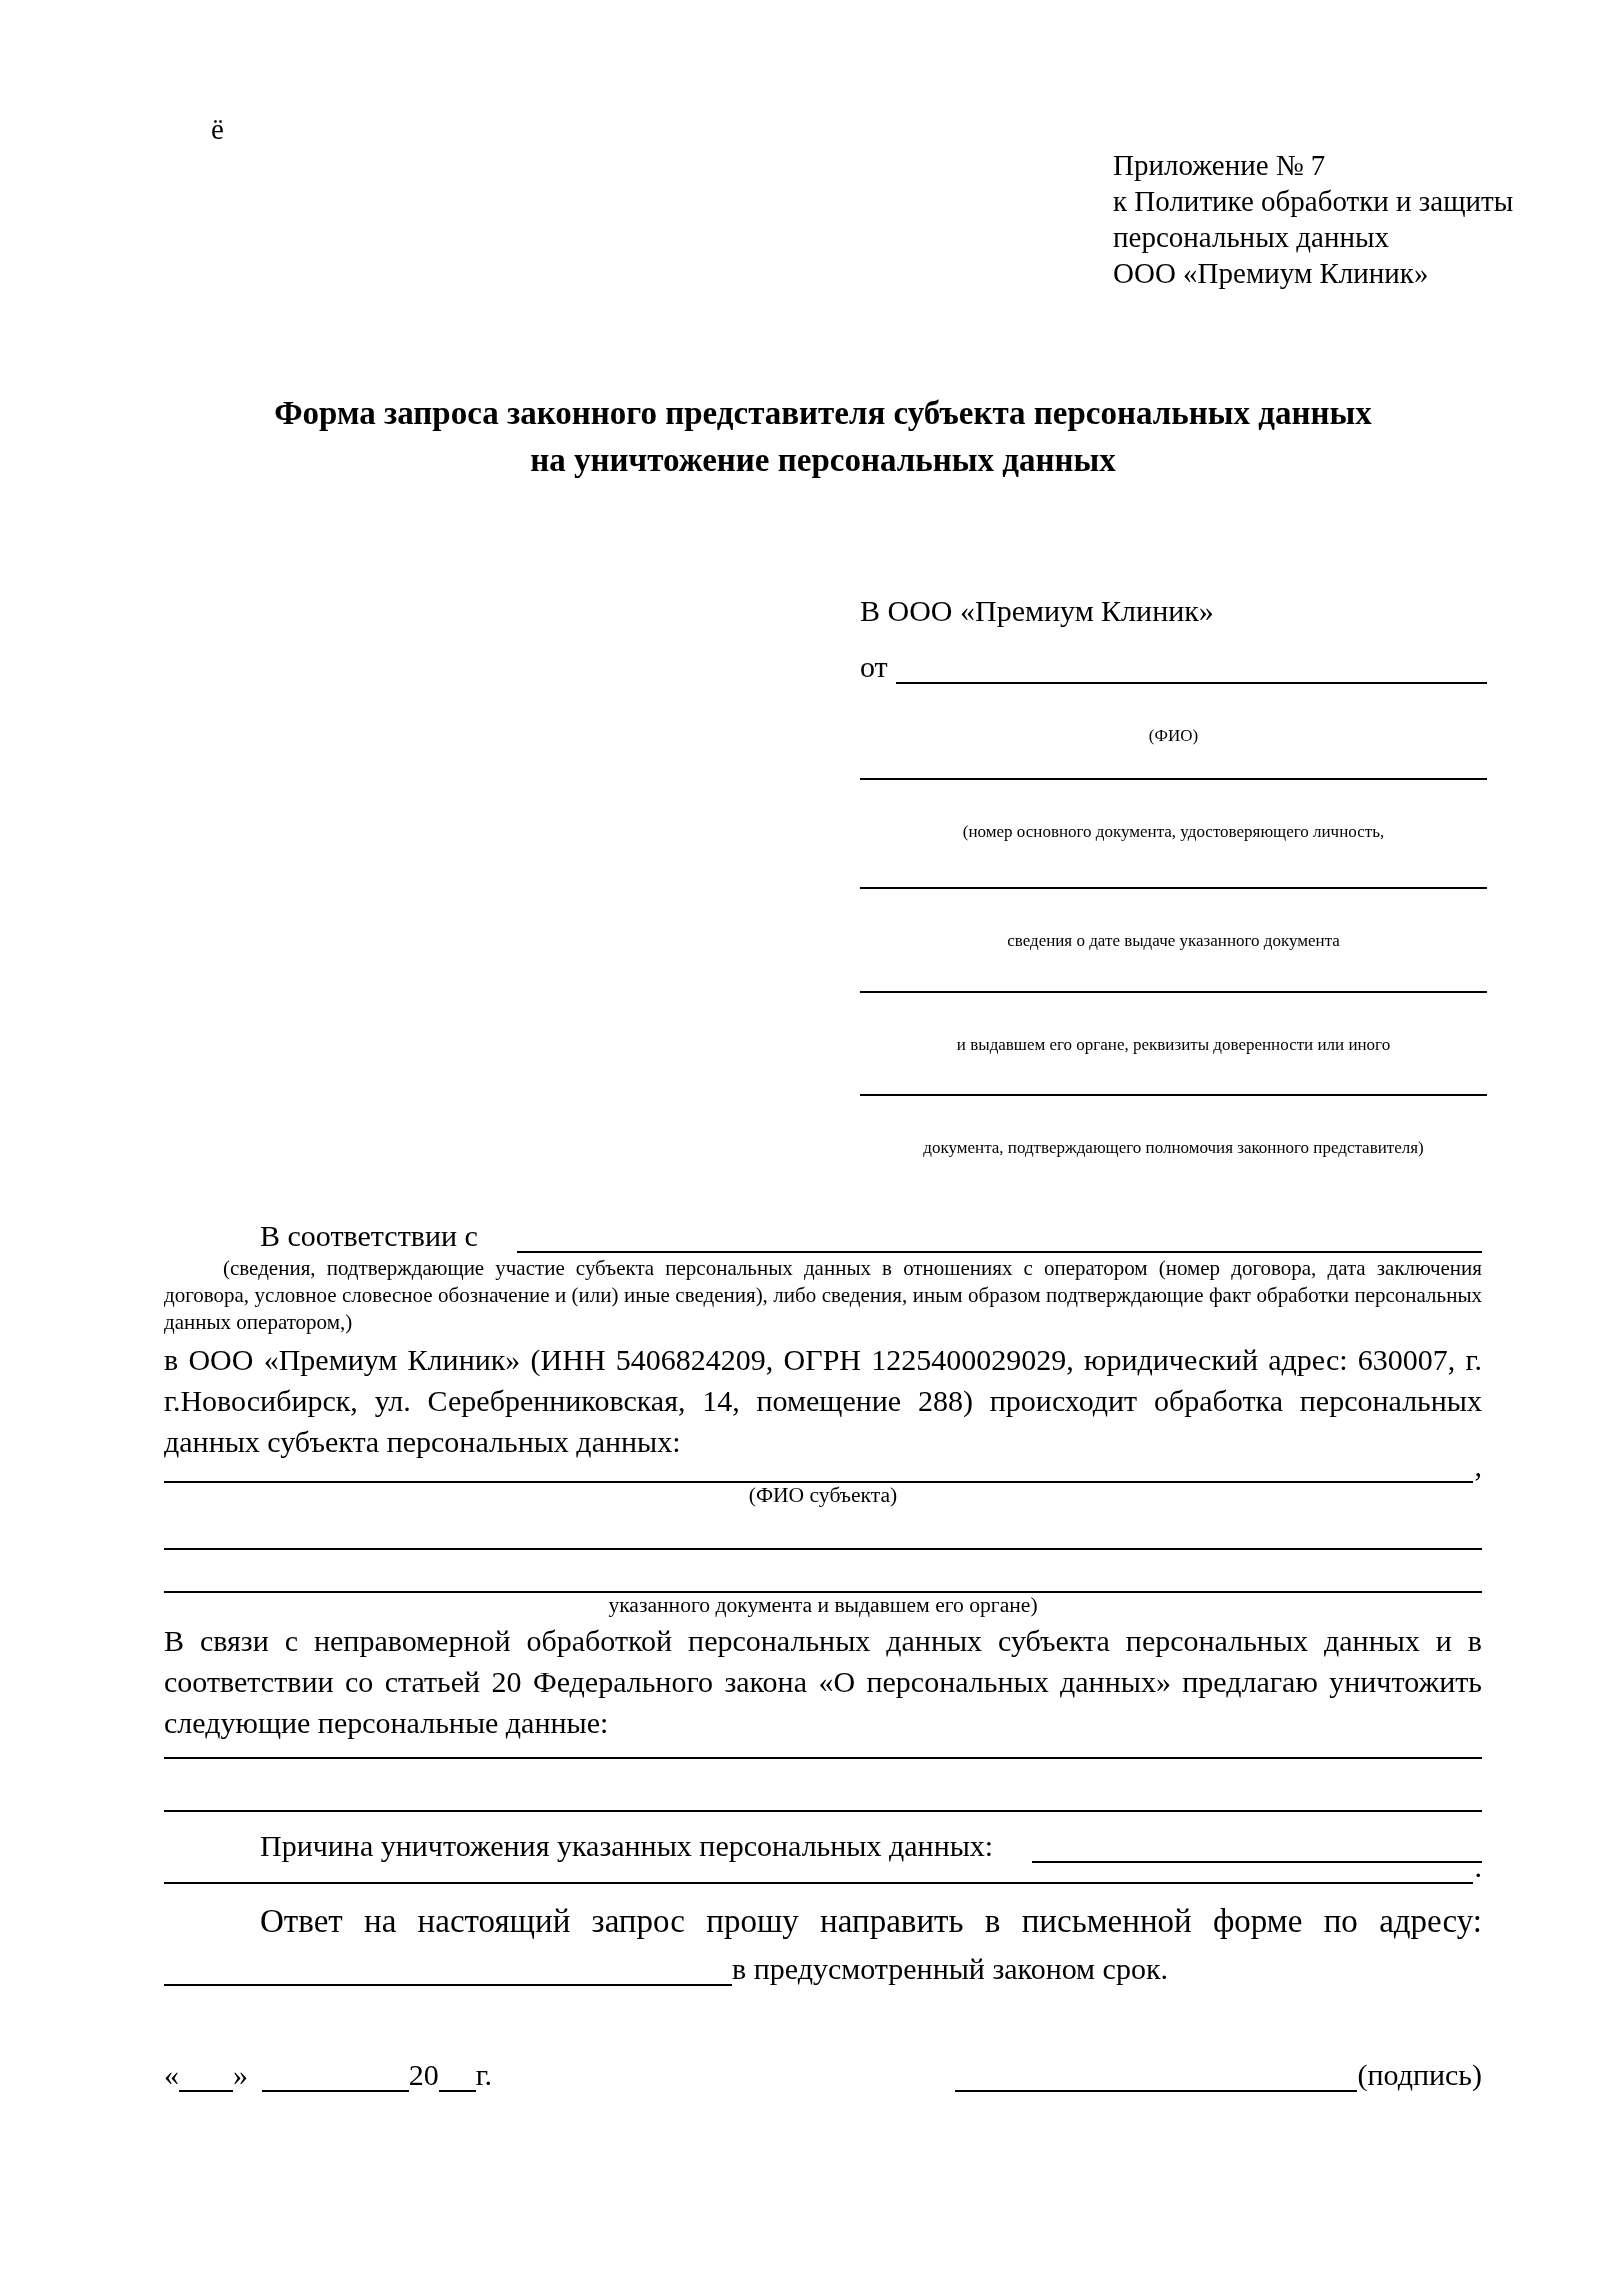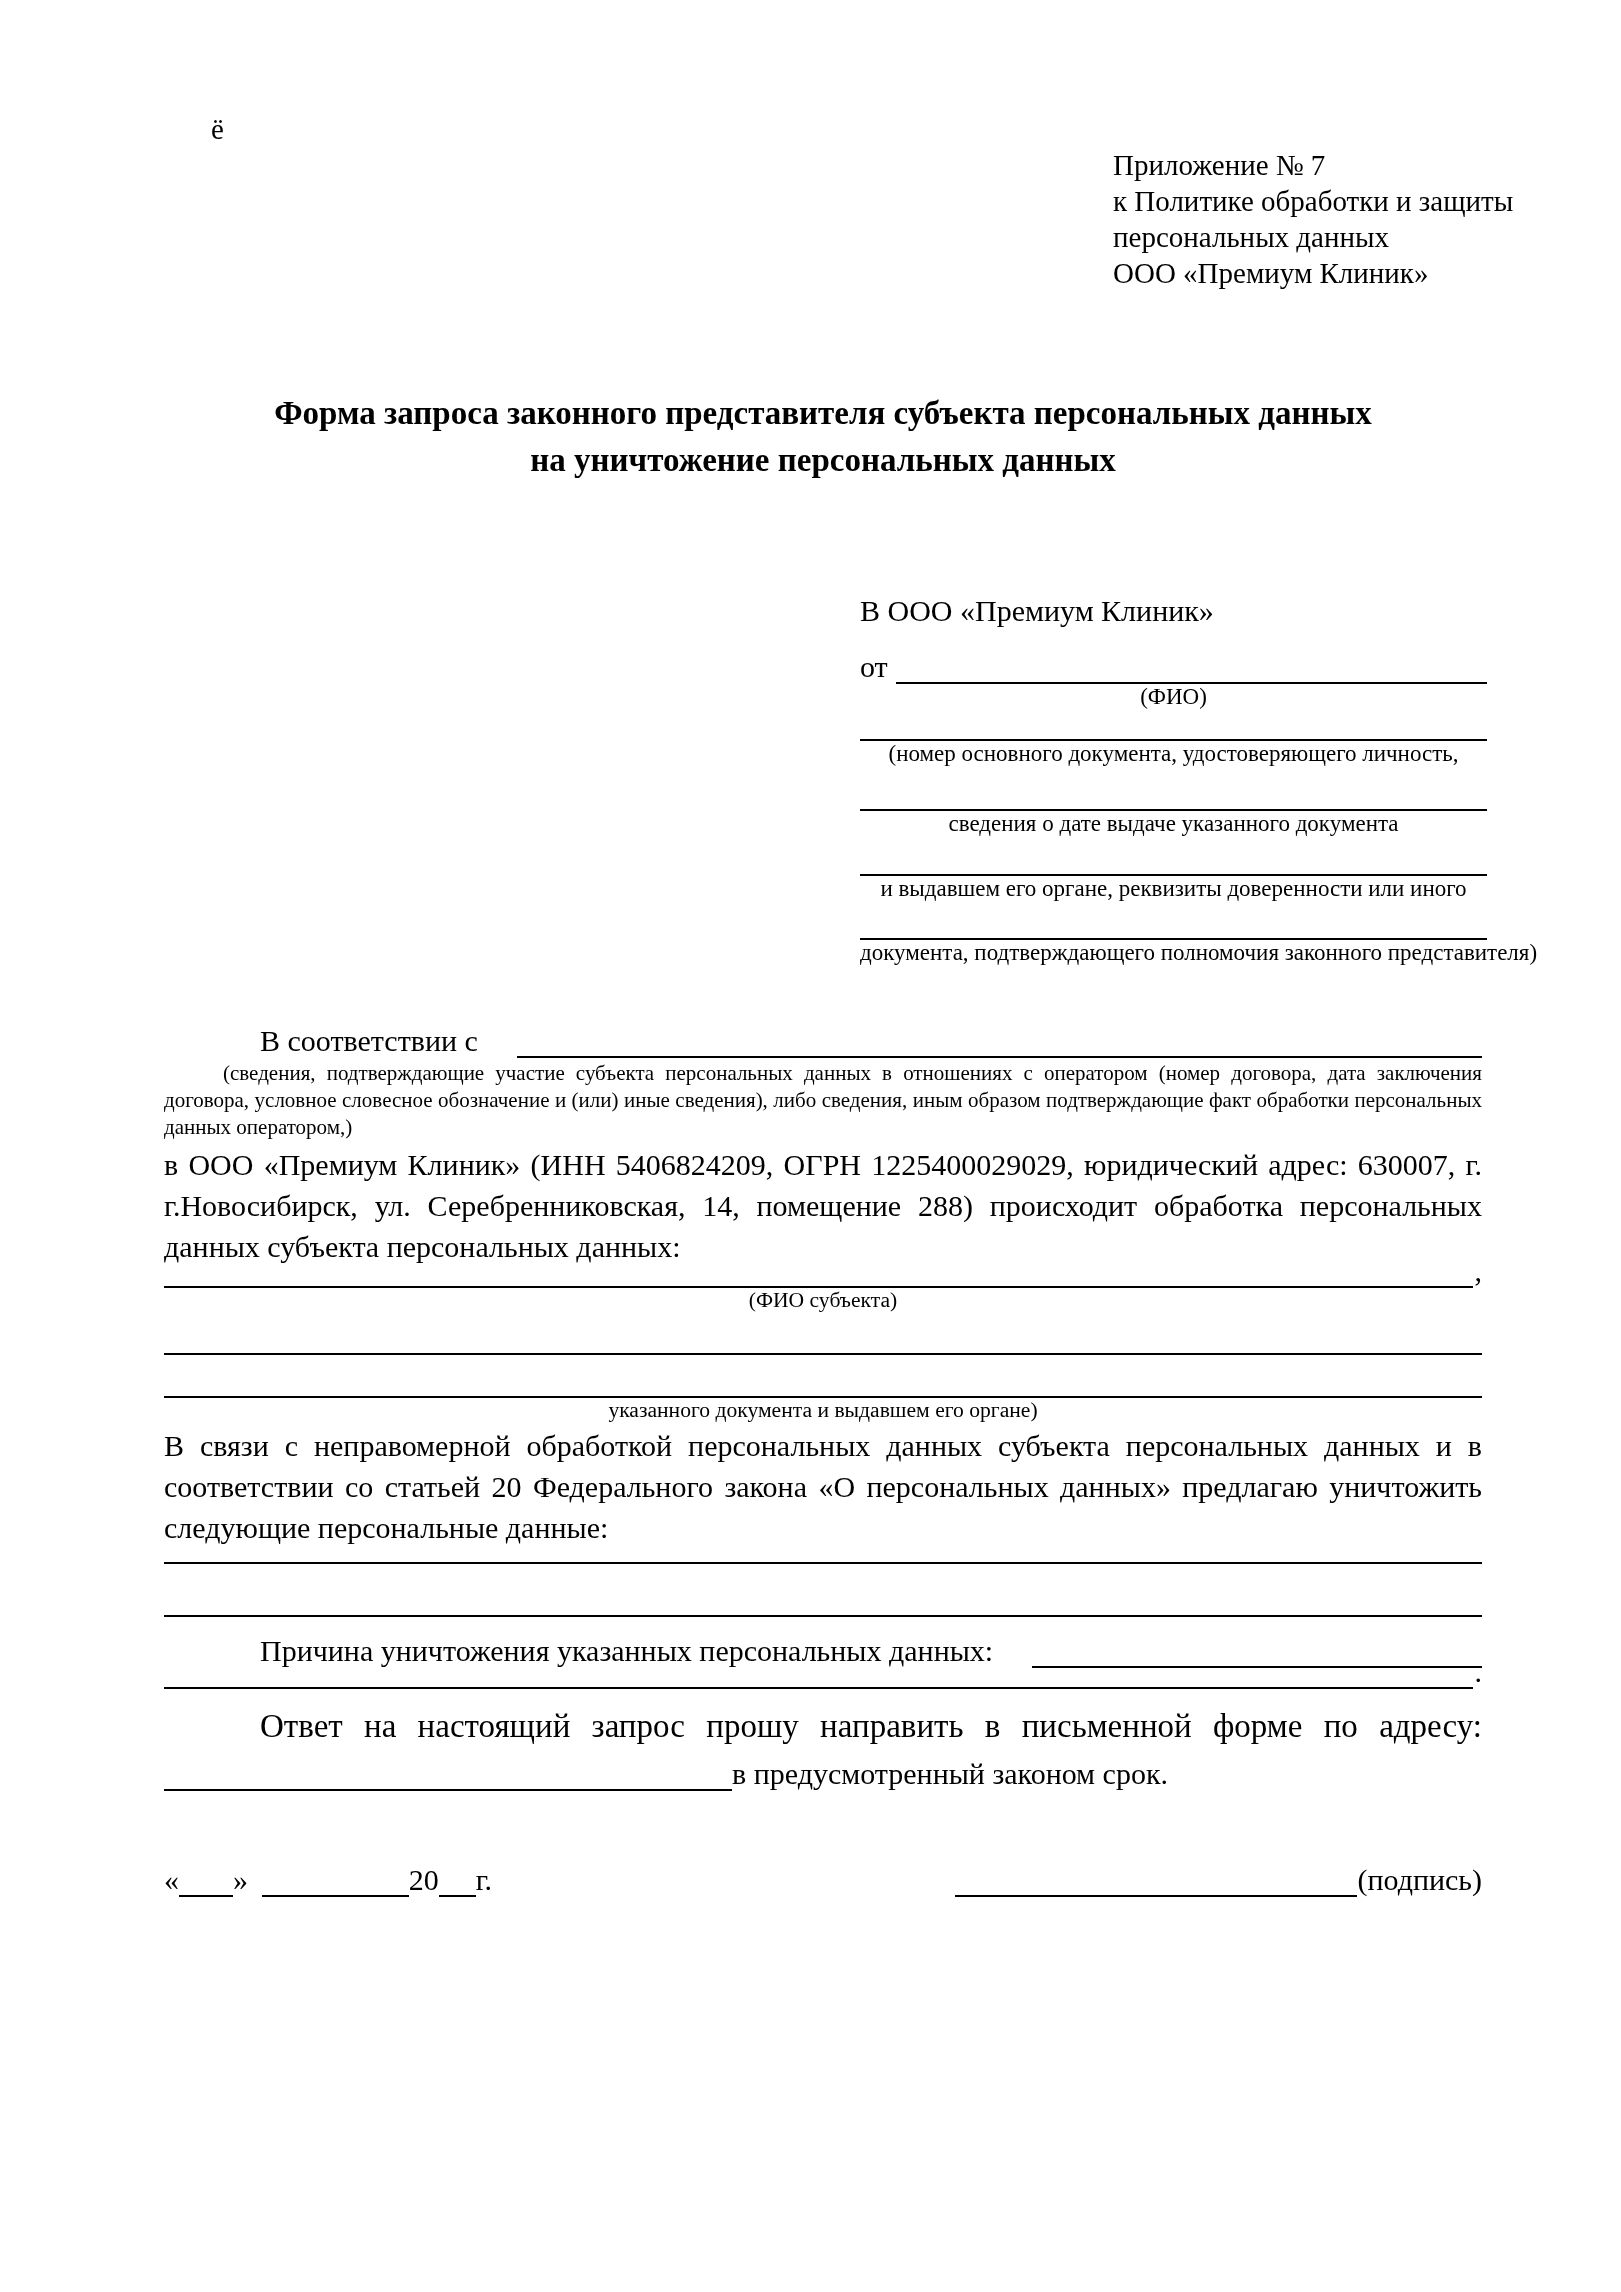--- a/index.html
+++ b/index.html
@@ -50,25 +50,26 @@
   .addr-from { height: 45px; display: flex; align-items: flex-end; }
   .addr-from .label { line-height: 35px; }
   .fill {
     flex: 1 1 auto;
     height: 3.9px;
     border-bottom: 2.9px solid #000;
     align-self: flex-end;
     margin-left: 7.8px;
   }
   .cap {
-    font-size: 23px;
+    font-size: 17px;
     line-height: 25.5px;
     height: 25.5px;
     text-align: center;
     white-space: nowrap;
+    margin-top: 39px;
   }
   .blank { border-bottom: 2.9px solid #000; }
   .row {
     display: flex;
     align-items: flex-end;
     font-size: 30px;
   }
   .row .label { line-height: 35px; white-space: nowrap; }
   .row .suffix { line-height: 35px; margin-left: 2px; }
   .indent { padding-left: 96px; gap: 31px; }

